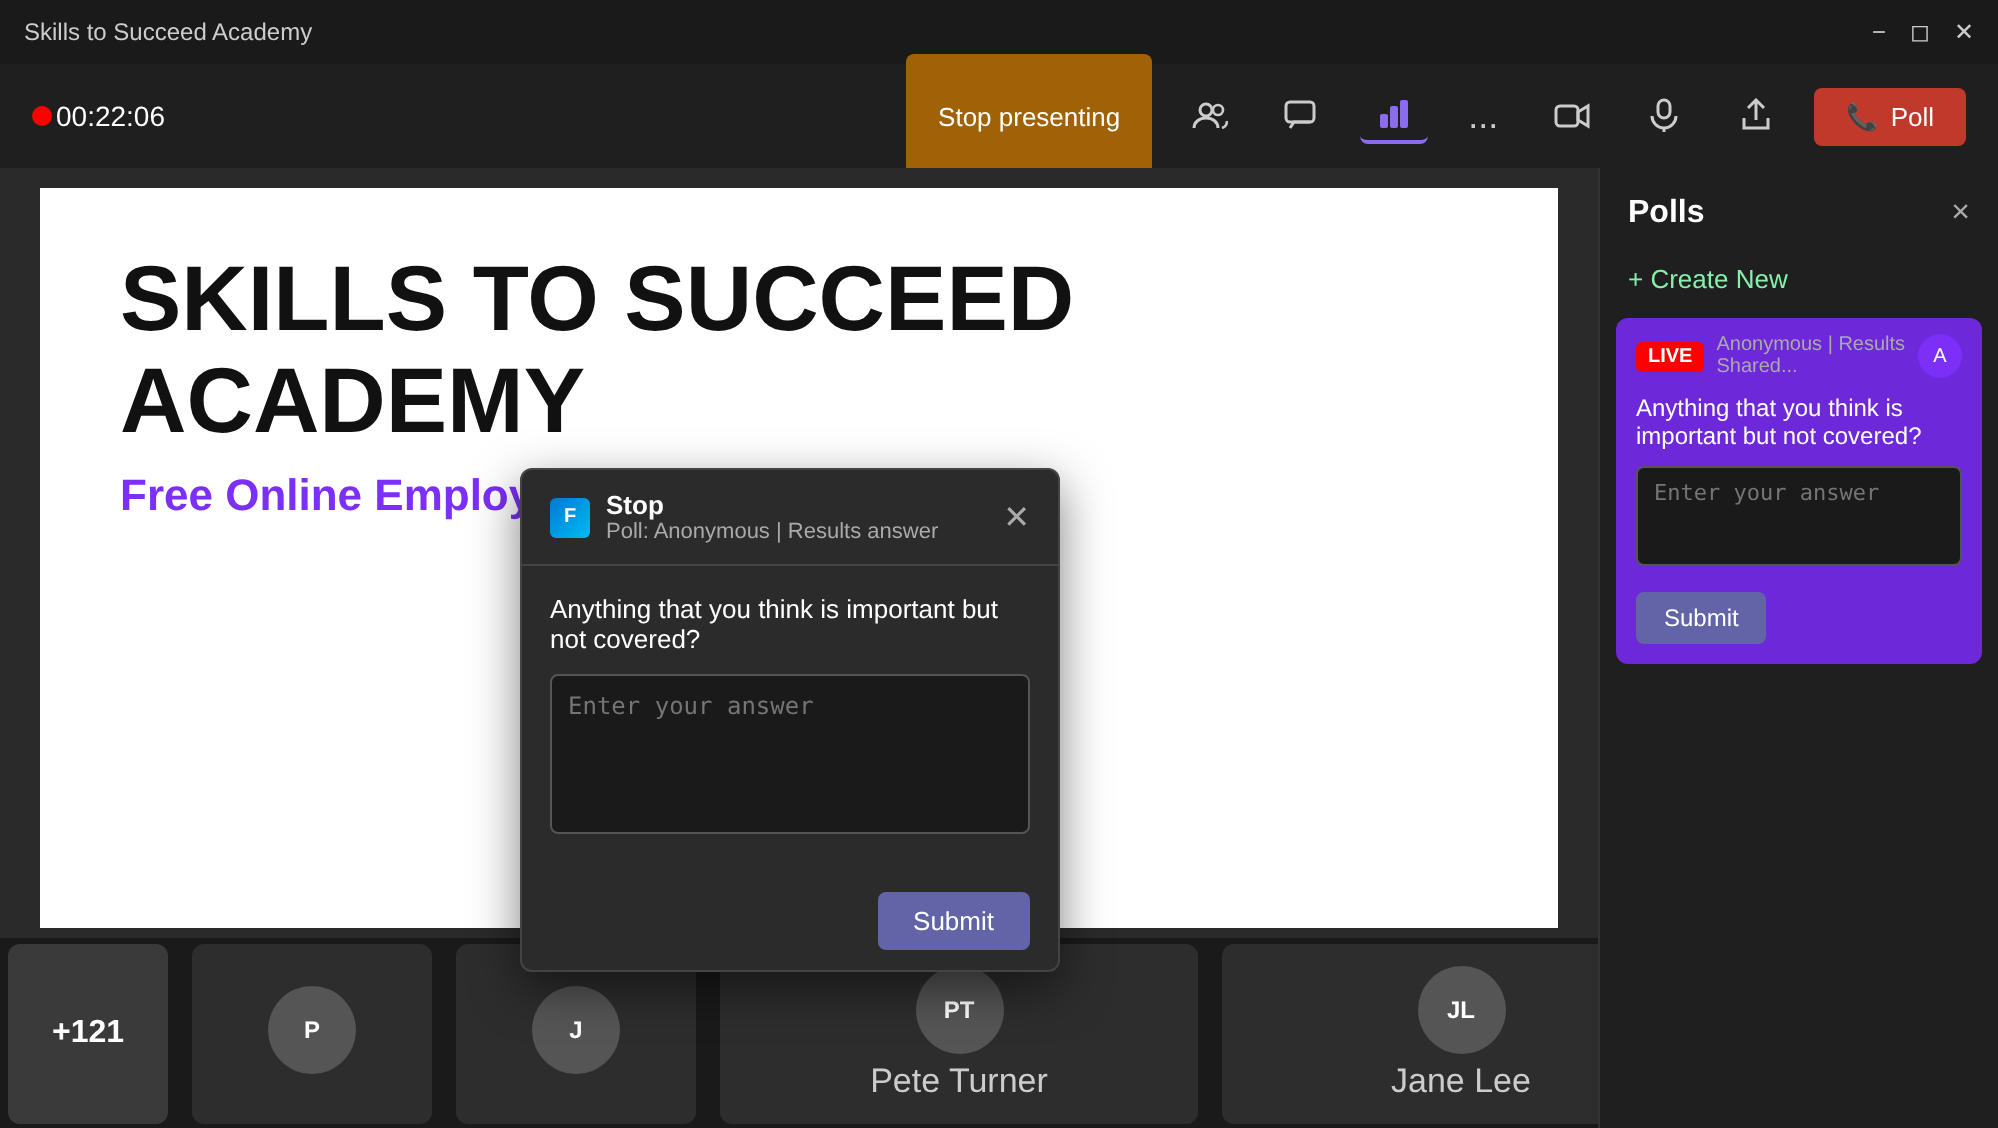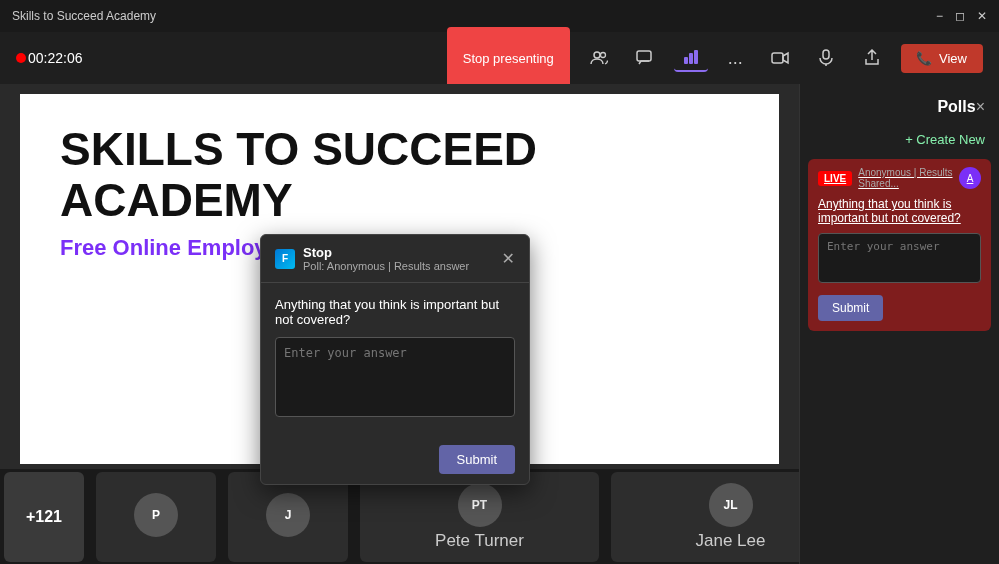--- a/index.html
+++ b/index.html
@@ -52,21 +52,21 @@
       color: #fff;
     }
     #toolbar .timer .rec-dot {
       width: 10px;
       height: 10px;
       background: red;
       border-radius: 50%;
     }
     #toolbar .spacer { flex: 1; }
     #toolbar .stop-btn {
-      background: #ef4444;
+      background: #a16207;
       border: none;
       color: #fff;
       padding: 24px 16px;
       border-radius: 4px;
       font-size: 13px;
       cursor: pointer;
     }
     #toolbar .icon-btn {
       background: none;
       border: none;
@@ -289,21 +289,20 @@
     }
 
     
     #polls-panel {
       width: 200px;
       background: #1f1f1f;
       border-left: 1px solid #333;
       display: flex;
       flex-direction: column;
       flex-shrink: 0;
-      align-items: flex-end;
     }
     #polls-panel .panel-header {
       display: flex;
       align-items: center;
       justify-content: space-between;
       padding: 14px 14px 10px;
     }
     #polls-panel .panel-header .panel-title {
       font-size: 16px;
       font-weight: 600;
@@ -320,24 +319,23 @@
       display: flex;
       align-items: center;
       gap: 6px;
       padding: 6px 14px 12px;
       font-size: 13px;
       color: #86efac;
       cursor: pointer;
     }
     #polls-panel .poll-item {
       margin: 0 8px 8px;
-      background: #7f1d1d;
+      background: #6d28d9;
       border-radius: 6px;
       overflow: hidden;
-      text-decoration: underline;
     }
     #polls-panel .poll-item .poll-badge-row {
       display: flex;
       align-items: center;
       gap: 6px;
       padding: 8px 10px 4px;
     }
     #polls-panel .live-badge {
       background: red;
       color: #fff;
@@ -480,21 +478,21 @@
     </svg>
   </button>
   <button class="icon-btn">
     <svg width="18" height="18" viewBox="0 0 18 18" fill="none">
       <path d="M9 1v10M5 5l4-4 4 4" stroke="#ccc" stroke-width="1.5"></path>
       <path d="M3 10v5h12v-5" stroke="#ccc" stroke-width="1.5"></path>
     </svg>
   </button>
   <button class="leave-btn">
     <span>📞</span>
-    <span>View</span>
+    <span>Poll</span>
   </button>
 </div>
 
 <div id="main">
 
   <div id="presentation">
     <div id="slide">
       <div class="slide-content">
         <h1>SKILLS TO SUCCEED ACADEMY</h1>
         <div class="subtitle">Free Online Employability Tr...</div>

